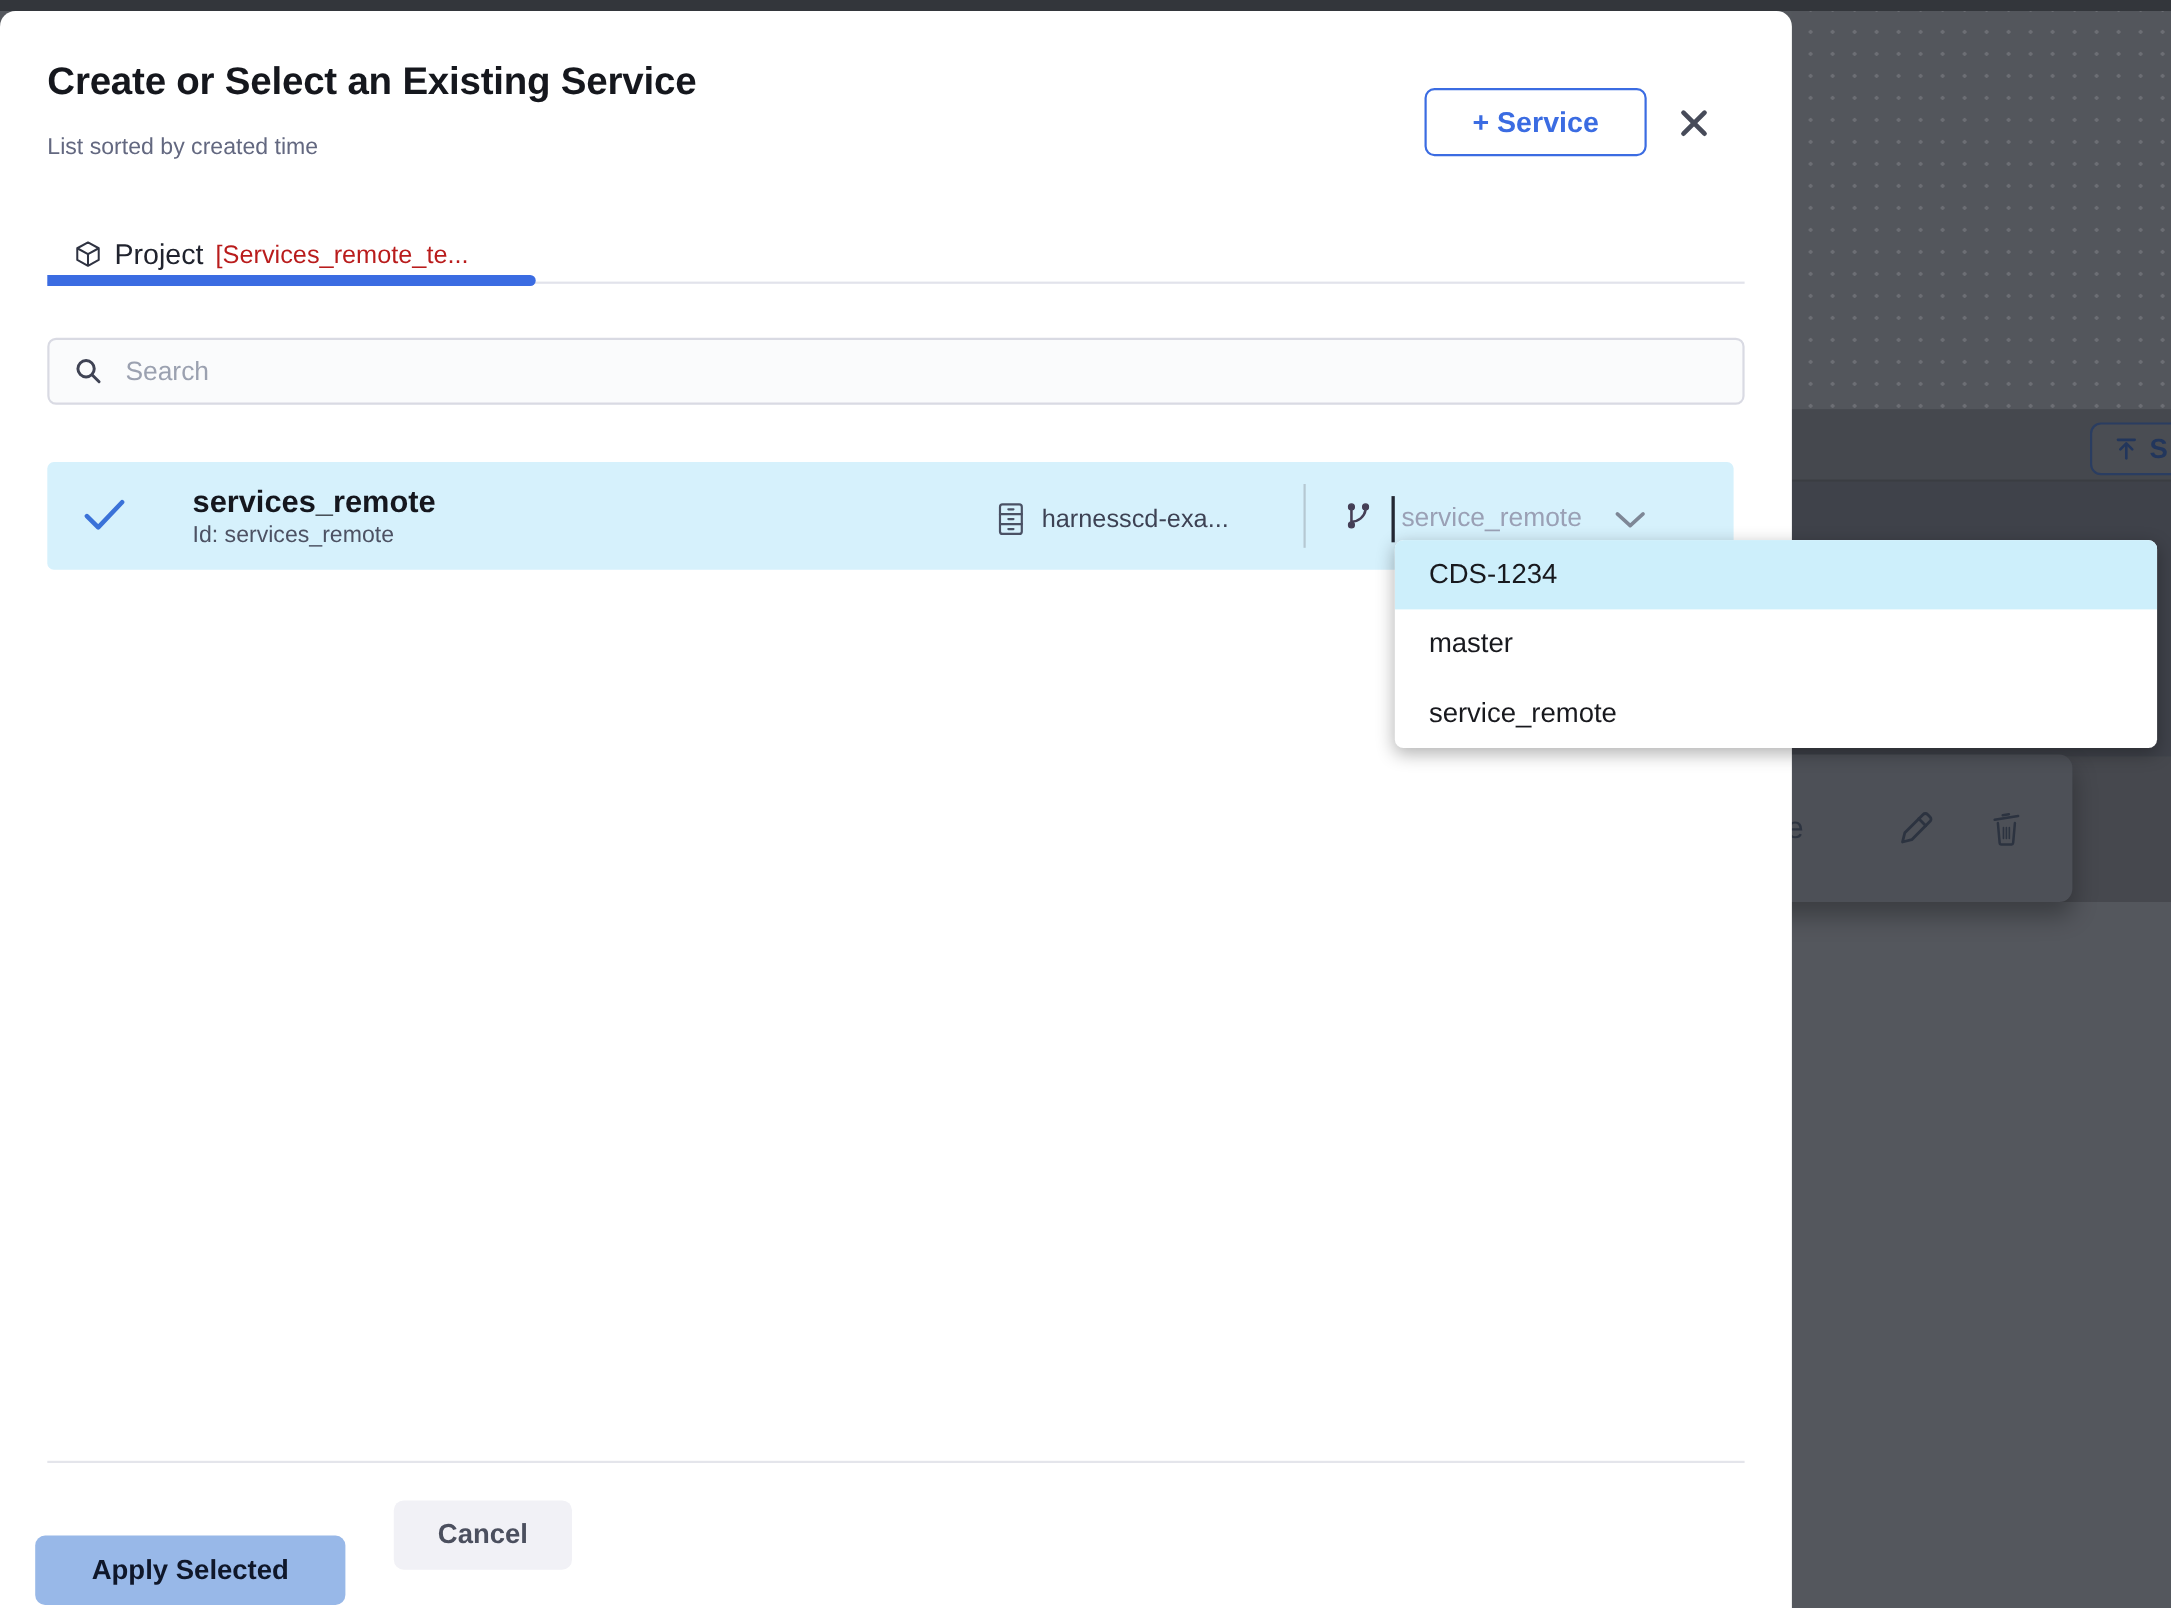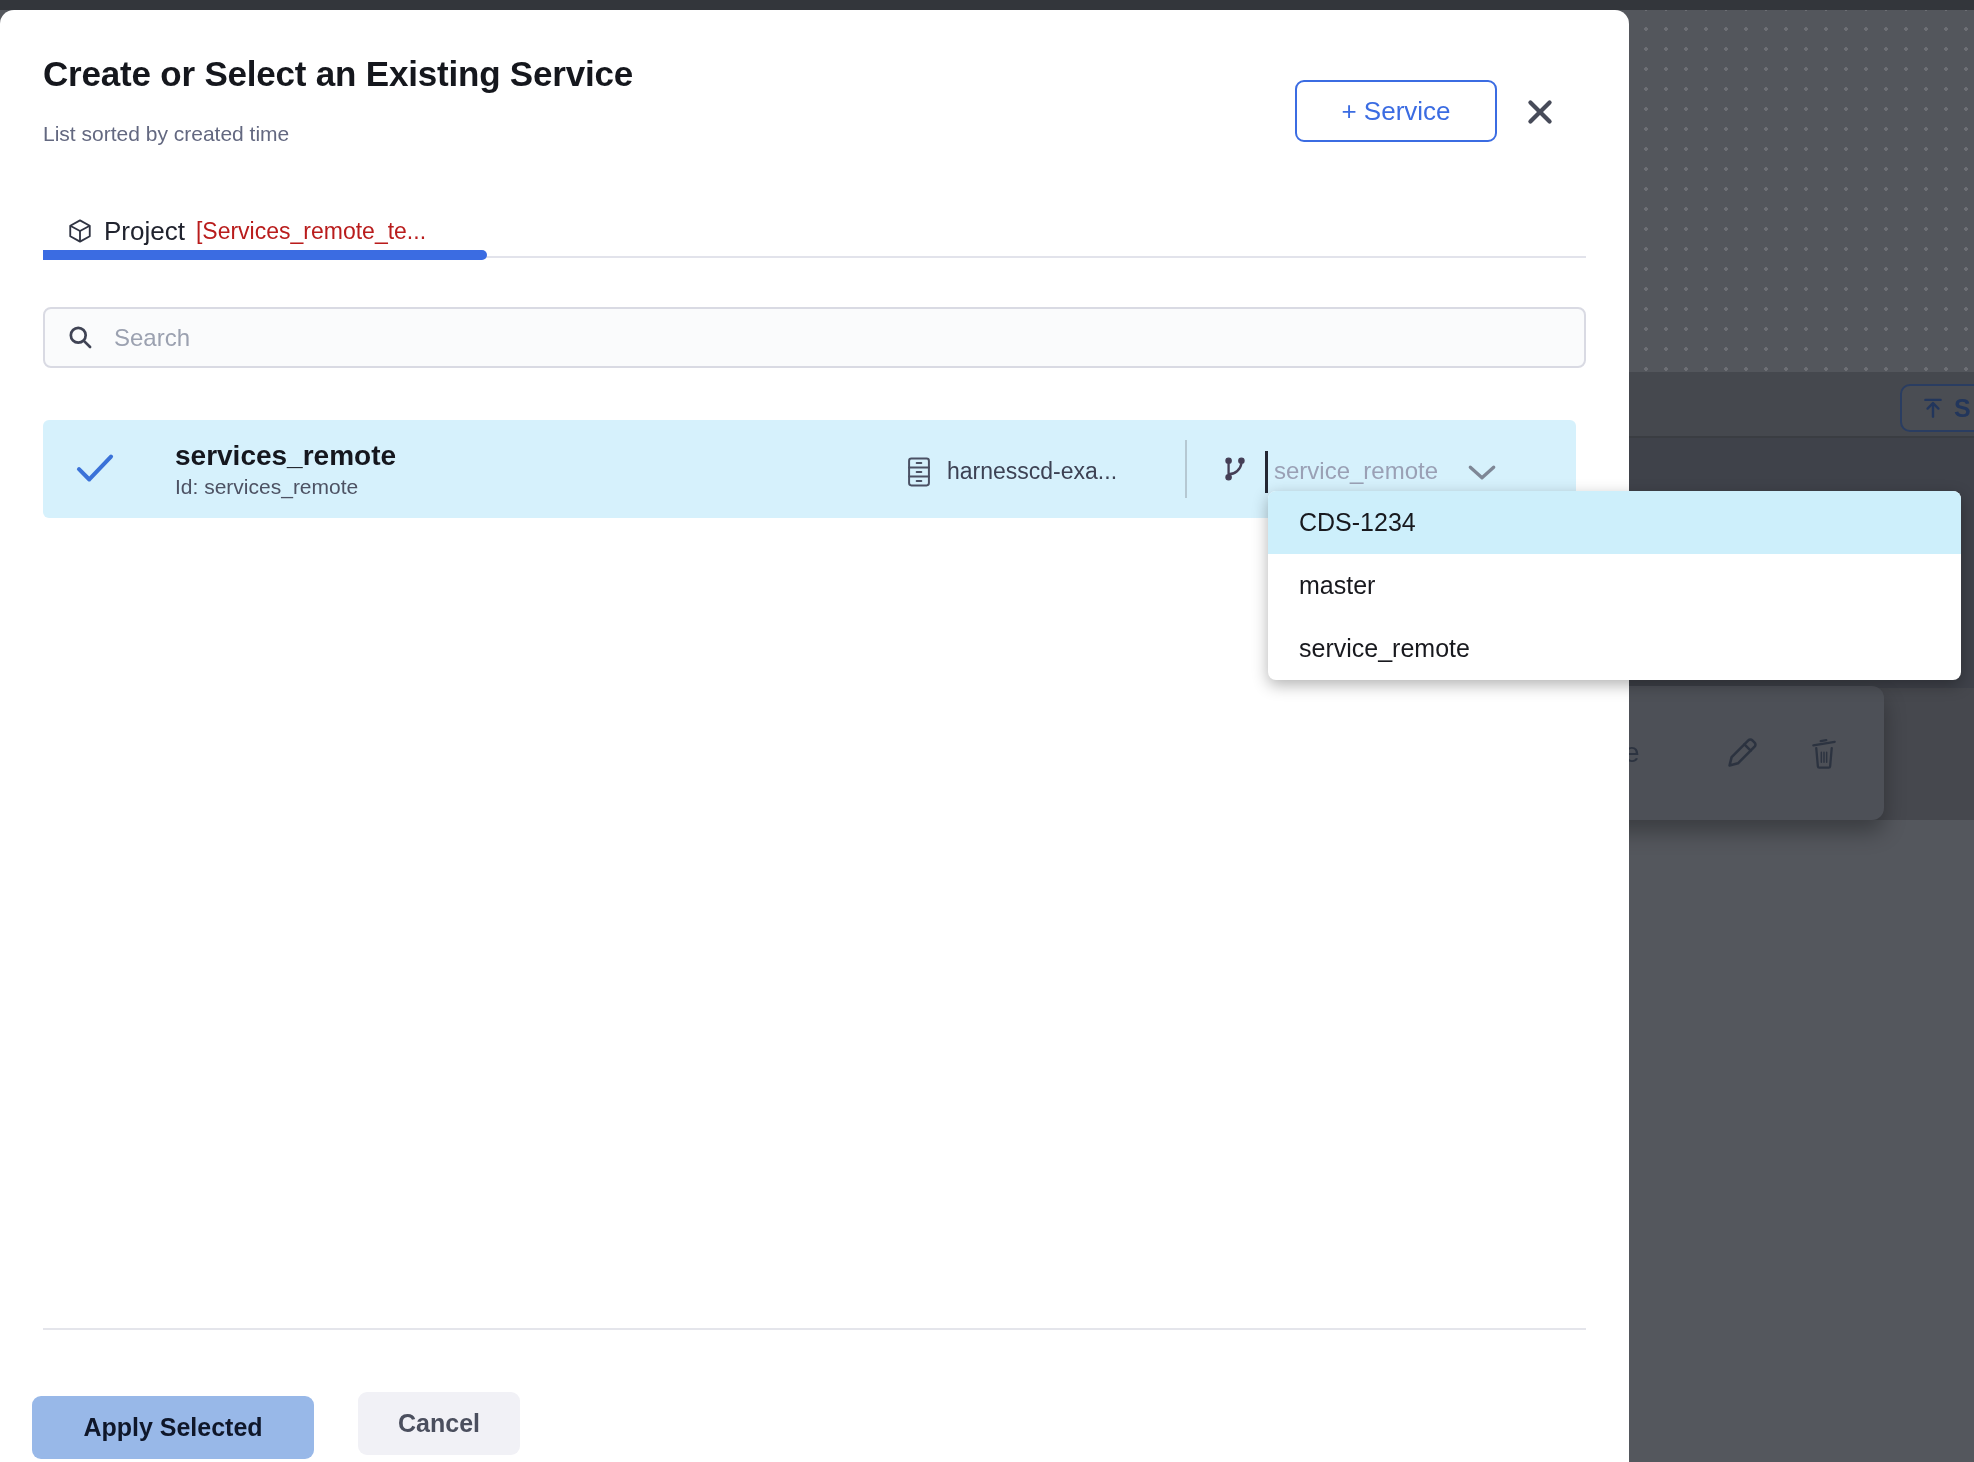--- a/index.html
+++ b/index.html
@@ -32,21 +32,21 @@
   #bg-card .pencil{left:128px;}
   #bg-card .trash{left:212px;}
 
   
   #modal{left:0;top:10px;width:1629px;height:1452px;background:#ffffff;border-radius:14px 14px 0 0;}
 
   #title{left:43px;top:44px;font-size:35px;font-weight:700;color:#15171d;letter-spacing:-.2px;}
   #subtitle{left:43px;top:112px;font-size:21px;color:#636880;}
 
   #btn-add-service{left:1295px;top:70px;width:202px;height:62px;border:2.5px solid #3b6ce2;border-radius:9px;
-    display:flex;align-items:center;justify-content:center;color:#3b6ce2;font-weight:400;font-size:26px;cursor:pointer;background:#fff;}
+    display:flex;align-items:center;justify-content:center;color:#3b6ce2;font-weight:700;font-size:26px;cursor:pointer;background:#fff;}
   #btn-close{left:1516px;top:78px;width:48px;height:48px;display:flex;align-items:center;justify-content:center;cursor:pointer;}
 
   
   #tabs-bar{left:43px;top:196px;width:1543px;height:52px;border-bottom:2px solid #e2e3eb;}
   .tab{position:absolute;top:0;height:50px;display:flex;align-items:center;gap:11px;cursor:pointer;}
   .tab .t-label{font-size:26px;color:#20232e;}
   .tab .t-context{font-size:23px;color:#b91c1c;}
   #tab-project{left:24px;}
   #tab-org{left:475px;}
   #tab-account{left:860px;}
@@ -76,21 +76,21 @@
   #branch-dropdown{left:1268px;top:491px;width:693px;background:#ffffff;border-radius:8px;
     box-shadow:0 5px 16px rgba(0,0,0,.30);z-index:50;overflow:hidden;}
   .dd-item{height:63px;line-height:63px;padding-left:31px;font-size:25px;color:#18191e;cursor:pointer;}
   .dd-item.highlighted{background:#cdeffb;}
 
   
   #footer-divider{left:43px;top:1318px;width:1543px;height:2px;background:#e4e5eb;}
   #btn-apply{left:32px;top:1354px;width:282px;height:63px;background:#98b8e8;border-radius:9px;
     display:flex;align-items:center;justify-content:center;color:#0f172a;font-weight:700;font-size:25px;cursor:pointer;margin-top:32px;}
   #btn-cancel{left:358px;top:1354px;width:162px;height:63px;background:#f1f1f6;border-radius:9px;
-    display:flex;align-items:center;justify-content:center;color:#4b4f5e;font-weight:700;font-size:25px;cursor:pointer;margin-top:28px;}
+    display:flex;align-items:center;justify-content:center;color:#4b4f5e;font-weight:700;font-size:25px;cursor:pointer;}
 </style>
 </head>
 <body>
 
 <div class="abs" id="bg-top-strip"></div>
 <div class="abs" id="bg-dots"></div>
 <div class="abs" id="bg-toolbar"></div>
 <div class="abs" id="bg-mid"></div>
 <div class="abs" id="bg-cardzone"></div>
 <div class="abs" id="bg-bottom"></div>

